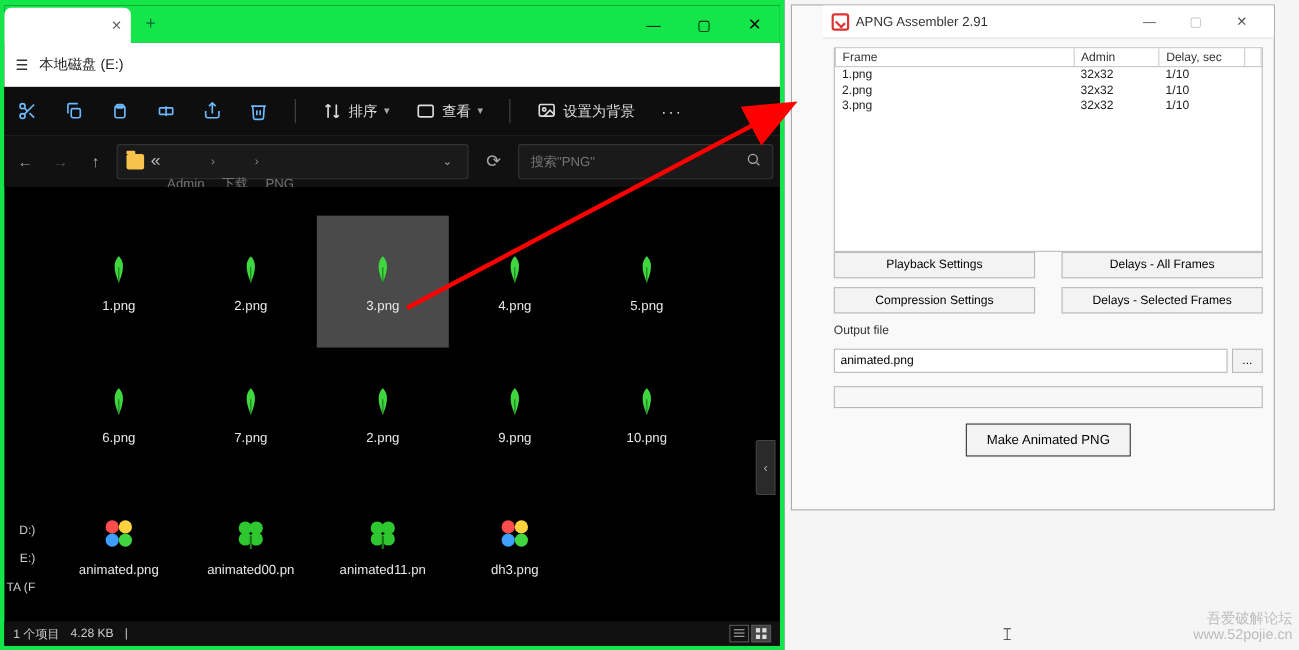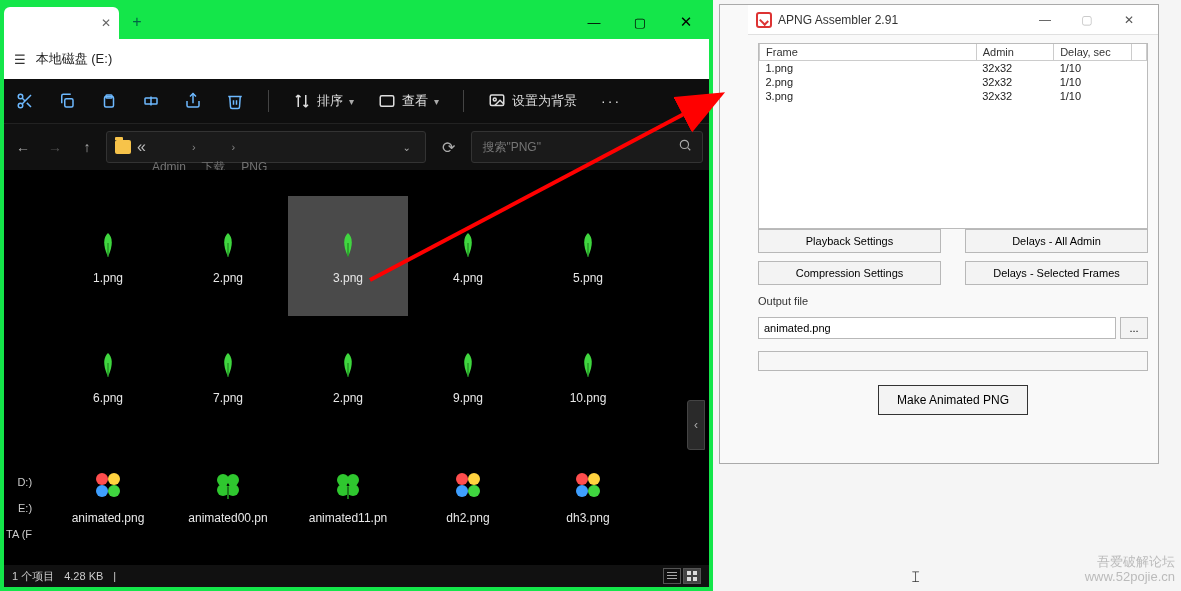--- a/index.html
+++ b/index.html
@@ -357,31 +357,20 @@
               <g fill="#2fc72f">
                 <circle cx="11" cy="11" r="6"></circle>
                 <circle cx="21" cy="11" r="6"></circle>
                 <circle cx="11" cy="21" r="6"></circle>
                 <circle cx="21" cy="21" r="6"></circle>
               </g>
               <path d="M16 18 L16 30" stroke="#1a7a1a" stroke-width="2"></path>
             </svg>
           </div>
           <div class="file-name">animated11.pn</div>
-        </div>
-        <div class="file-item">
-          <div class="thumb">
-            <svg viewBox="0 0 32 32">
-              <circle cx="10" cy="10" r="6" fill="#ff4d4d"></circle>
-              <circle cx="22" cy="10" r="6" fill="#ffd23f"></circle>
-              <circle cx="10" cy="22" r="6" fill="#3f9fff"></circle>
-              <circle cx="22" cy="22" r="6" fill="#3fd63f"></circle>
-            </svg>
-          </div>
-          <div class="file-name">dh2.png</div>
         </div>
         <div class="file-item">
           <div class="thumb">
             <svg viewBox="0 0 32 32">
               <circle cx="10" cy="10" r="6" fill="#ff4d4d"></circle>
               <circle cx="22" cy="10" r="6" fill="#ffd23f"></circle>
               <circle cx="10" cy="22" r="6" fill="#3f9fff"></circle>
               <circle cx="22" cy="22" r="6" fill="#3fd63f"></circle>
             </svg>
           </div>
@@ -454,21 +443,21 @@
               <td>3.png</td>
               <td>32x32</td>
               <td>1/10</td>
               <td></td>
             </tr>
           </tbody>
       </table>
     </div>
     <div class="btn-row">
       <button class="btn">Playback Settings</button>
-      <button class="btn">Delays - All Admin</button>
+      <button class="btn">Delays - All Frames</button>
     </div>
     <div class="btn-row" style="margin-top:8px">
       <button class="btn">Compression Settings</button>
       <button class="btn">Delays - Selected Frames</button>
     </div>
     <div class="section-label" style="margin-top:10px">Output file</div>
     <div class="out-row">
       <input class="out-input" value="animated.png" style="">
       <button class="dots-btn">...</button>
     </div>

